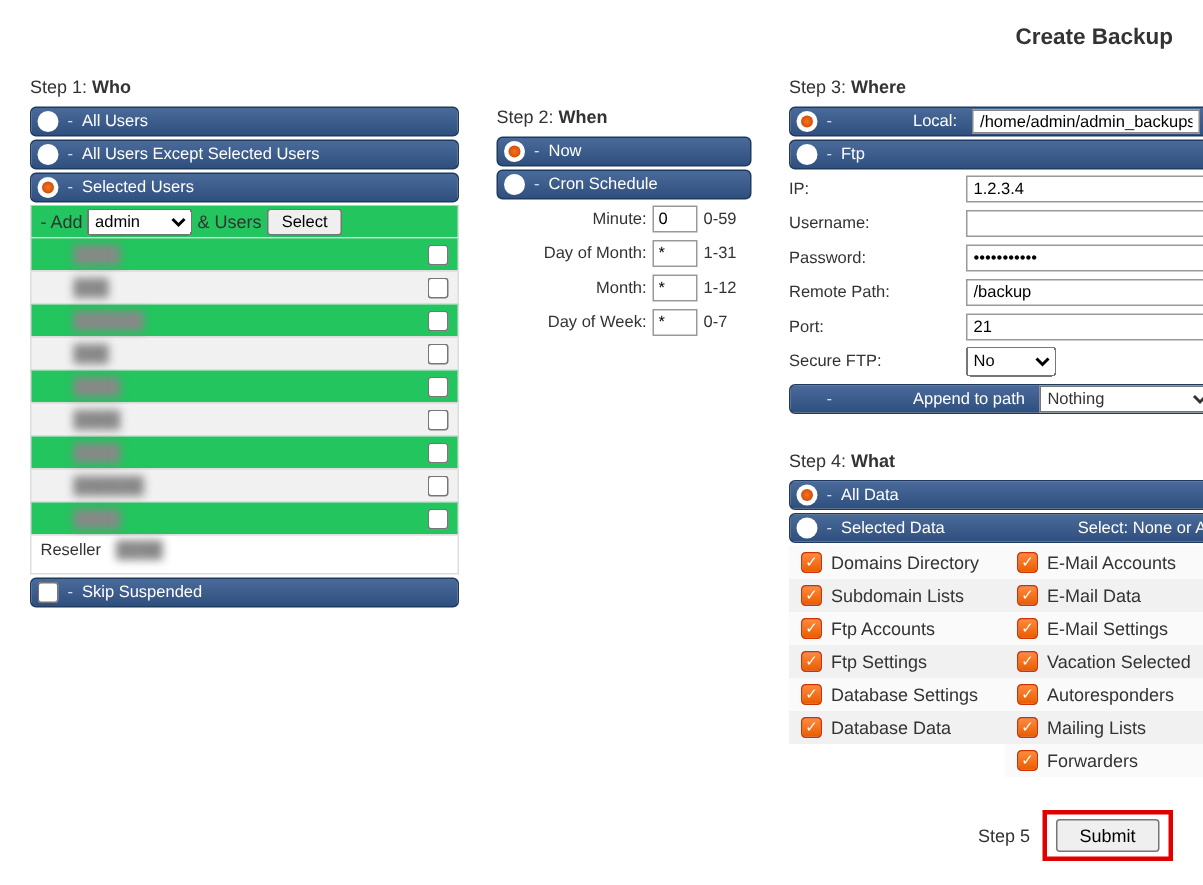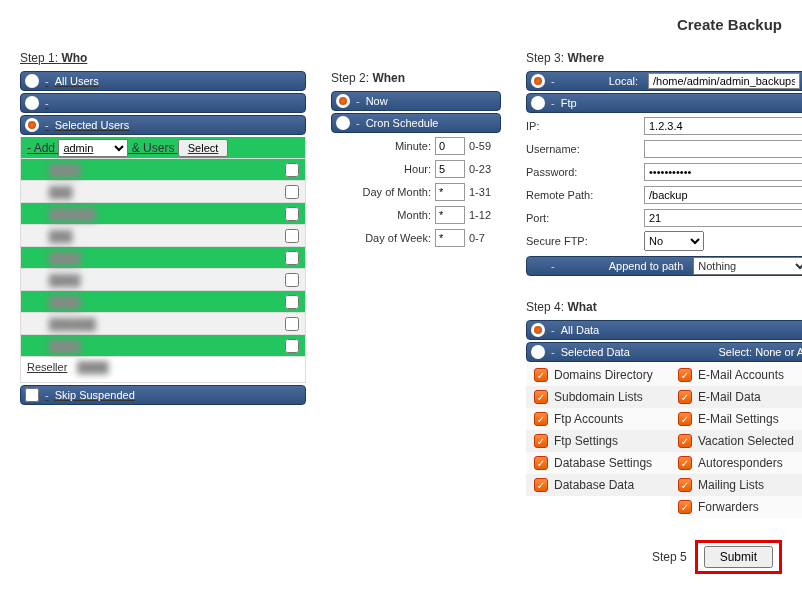--- a/index.html
+++ b/index.html
@@ -1,20 +1,20 @@
 <!DOCTYPE html>
 <html><head>
 <meta charset="utf-8">
 <style>
   * { box-sizing: border-box; margin: 0; padding: 0; }
   body { font-family: Arial, sans-serif; font-size: 12px; color: #333; background: #fff; padding: 10px 20px; }
   .title { text-align: right; font-weight: bold; font-size: 15px; margin: 6px 0 18px; }
   .cols { display: flex; gap: 25px; align-items: flex-start; }
   .col { flex: 0 0 auto; }
-  .col1 { width: 286px; text-decoration: underline; }
+  .col1 { width: 286px; }
   .col2 { width: 170px; margin-top: 20px; }
   .col3 { width: 288px; }
   .step-label { font-size: 12px; margin-bottom: 6px; }
   .step-label b { font-weight: bold; }
   .bar {
     background: linear-gradient(#4a6a9a,#2f4f7f);
     color: #fff;
     border: 1px solid #1f3a5f;
     height: 20px;
     display: flex; align-items: center;
@@ -79,20 +79,21 @@
       <span>Step 1: </span><b>Who</b>
     </div>
     <div class="bar">
       <span class="radio"></span>
       <span class="dash">-</span>
       <span class="txt">All Users</span>
     </div>
     <div class="bar">
       <span class="radio"></span>
       <span class="dash">-</span>
+      <span class="txt">All Users Except Selected Users</span>
     </div>
     <div class="bar">
       <span class="radio sel"></span>
       <span class="dash">-</span>
       <span class="txt">Selected Users</span>
     </div>
     <div class="row-light">
       <span>- Add</span>&nbsp;
       <select class="small-select"><option>admin</option></select>&nbsp;
       <span>&amp; Users</span>&nbsp;
@@ -177,25 +178,20 @@
     <div class="bar">
       <span class="radio"></span>
       <span class="dash">-</span>
       <span class="txt">Cron Schedule</span>
     </div>
     <div id="cron-rows">
         <div class="cron-row">
           <span class="lbl">Minute:</span>
           <input type="text" value="0" style="">
           <span class="rng">0-59</span>
-        </div>
-        <div class="cron-row">
-          <span class="lbl">Hour:</span>
-          <input type="text" value="5" style="">
-          <span class="rng">0-23</span>
         </div>
         <div class="cron-row">
           <span class="lbl">Day of Month:</span>
           <input type="text" value="*" style="">
           <span class="rng">1-31</span>
         </div>
         <div class="cron-row">
           <span class="lbl">Month:</span>
           <input type="text" value="*" style="">
           <span class="rng">1-12</span>

